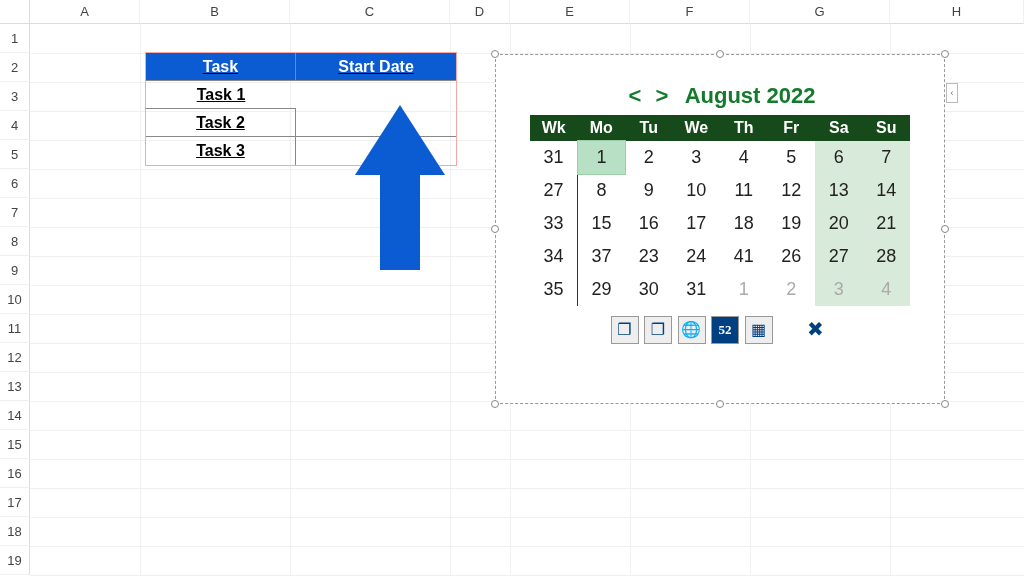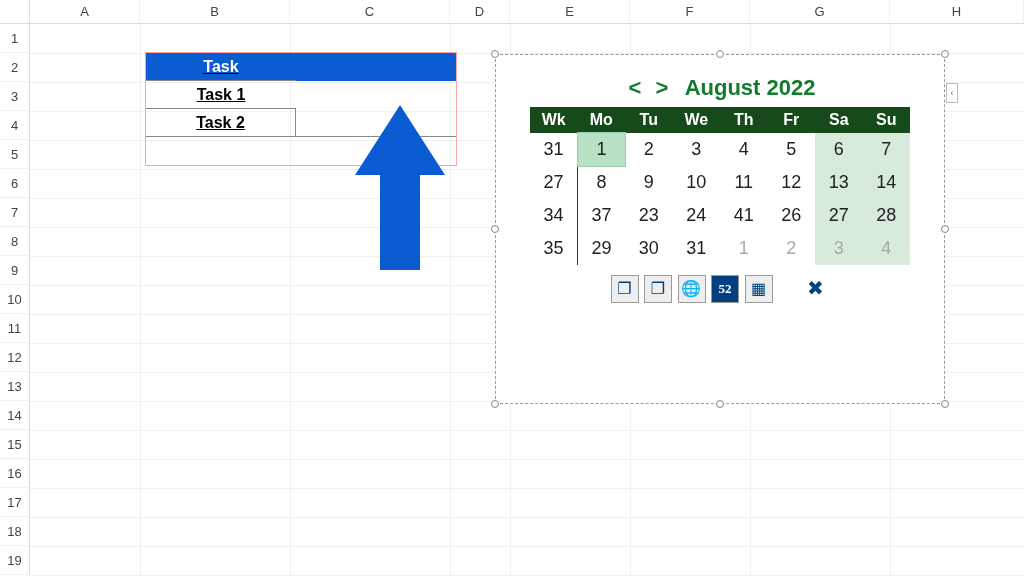--- a/index.html
+++ b/index.html
@@ -33,21 +33,21 @@
 .arrow .stem { width: 40px; height: 95px; background: #0b5bd3; margin: 0 auto; }
 
 
 .cal-frame { position: absolute; left: 495px; top: 54px; width: 450px; height: 350px; border: 1px dashed #999; background: #fff; }
 .cal-frame .handle { position: absolute; width: 8px; height: 8px; background: #fff; border: 1px solid #888; border-radius: 50%; }
 .cal-frame .handle.tl { top: -5px; left: -5px; } .cal-frame .handle.tm { top: -5px; left: 50%; margin-left:-4px;} .cal-frame .handle.tr { top: -5px; right: -5px; }
 .cal-frame .handle.ml { top: 50%; left: -5px; margin-top:-4px; } .cal-frame .handle.mr { top: 50%; right: -5px; margin-top:-4px; }
 .cal-frame .handle.bl { bottom: -5px; left: -5px; } .cal-frame .handle.bm { bottom: -5px; left: 50%; margin-left:-4px; } .cal-frame .handle.br { bottom: -5px; right: -5px; }
 .cal-tab { position: absolute; right: -14px; top: 28px; width: 12px; height: 20px; border: 1px solid #bbb; background: #fff; font-size: 9px; line-height: 18px; text-align: center; color: #666; }
 
-.cal { width: 380px; margin: 8px auto; padding-top: 8px; }
+.cal { width: 380px; margin: 0 auto; padding-top: 24px; }
 .cal-title { text-align: center; font-size: 22px; font-weight: bold; color: #147a2c; padding: 4px 0 6px; }
 .cal-title .nav { color: #147a2c; cursor: pointer; padding: 0 4px; }
 .cal-grid { width: 100%; border-collapse: collapse; }
 .cal-grid th { background: #174a1a; color: #fff; font-size: 16px; padding: 4px 0; width: 44px; font-weight: bold; }
 .cal-grid td { text-align: center; font-size: 18px; padding: 6px 0; color: #222; }
 .cal-grid .wk { color: #222; border-right: 1px solid #333; font-weight: normal; }
 .cal-grid .weekend { background: #d8ead9; }
 .cal-grid .out { color: #aaa; }
 .cal-grid .sel { background: #b8e0c5; outline: 1px solid #9ccfa8; }
 .cal-icons { text-align: center; padding-top: 10px; font-family: Liberation Serif, serif; }
@@ -117,29 +117,31 @@
       <div class="hline" style="top: 435px;"></div>
       <div class="hline" style="top: 464px;"></div>
       <div class="hline" style="top: 493px;"></div>
       <div class="hline" style="top: 522px;"></div>
       <div class="hline" style="top: 551px;"></div>
     </div>
 
   <div class="task-table">
     <div class="row head">
       <div class="cell c1">Task</div>
+      <div class="cell c2">Start Date</div>
     </div>
     <div class="row">
       <div class="cell c1">Task 1</div>
     </div>
     <div class="row">
       <div class="cell c1">Task 2</div>
       <div class="cell c2 val"></div>
     </div>
     <div class="row">
+      <div class="cell c1">Task 3</div>
       <div class="cell c2 val"></div>
     </div>
   </div>
 
   <div class="arrow">
     <div class="head"></div>
     <div class="stem"></div>
   </div>
 
   <div class="cal-frame">
@@ -187,20 +189,30 @@
               <td class="wk">27</td>
               <td class="">8</td>
               <td class="">9</td>
               <td class="">10</td>
               <td class="">11</td>
               <td class="">12</td>
               <td class="weekend">13</td>
               <td class="weekend">14</td>
             </tr>
             <tr>
+              <td class="wk">33</td>
+              <td class="">15</td>
+              <td class="">16</td>
+              <td class="">17</td>
+              <td class="">18</td>
+              <td class="">19</td>
+              <td class="weekend">20</td>
+              <td class="weekend">21</td>
+            </tr>
+            <tr>
               <td class="wk">34</td>
               <td class="">37</td>
               <td class="">23</td>
               <td class="">24</td>
               <td class="">41</td>
               <td class="">26</td>
               <td class="weekend">27</td>
               <td class="weekend">28</td>
             </tr>
             <tr>

